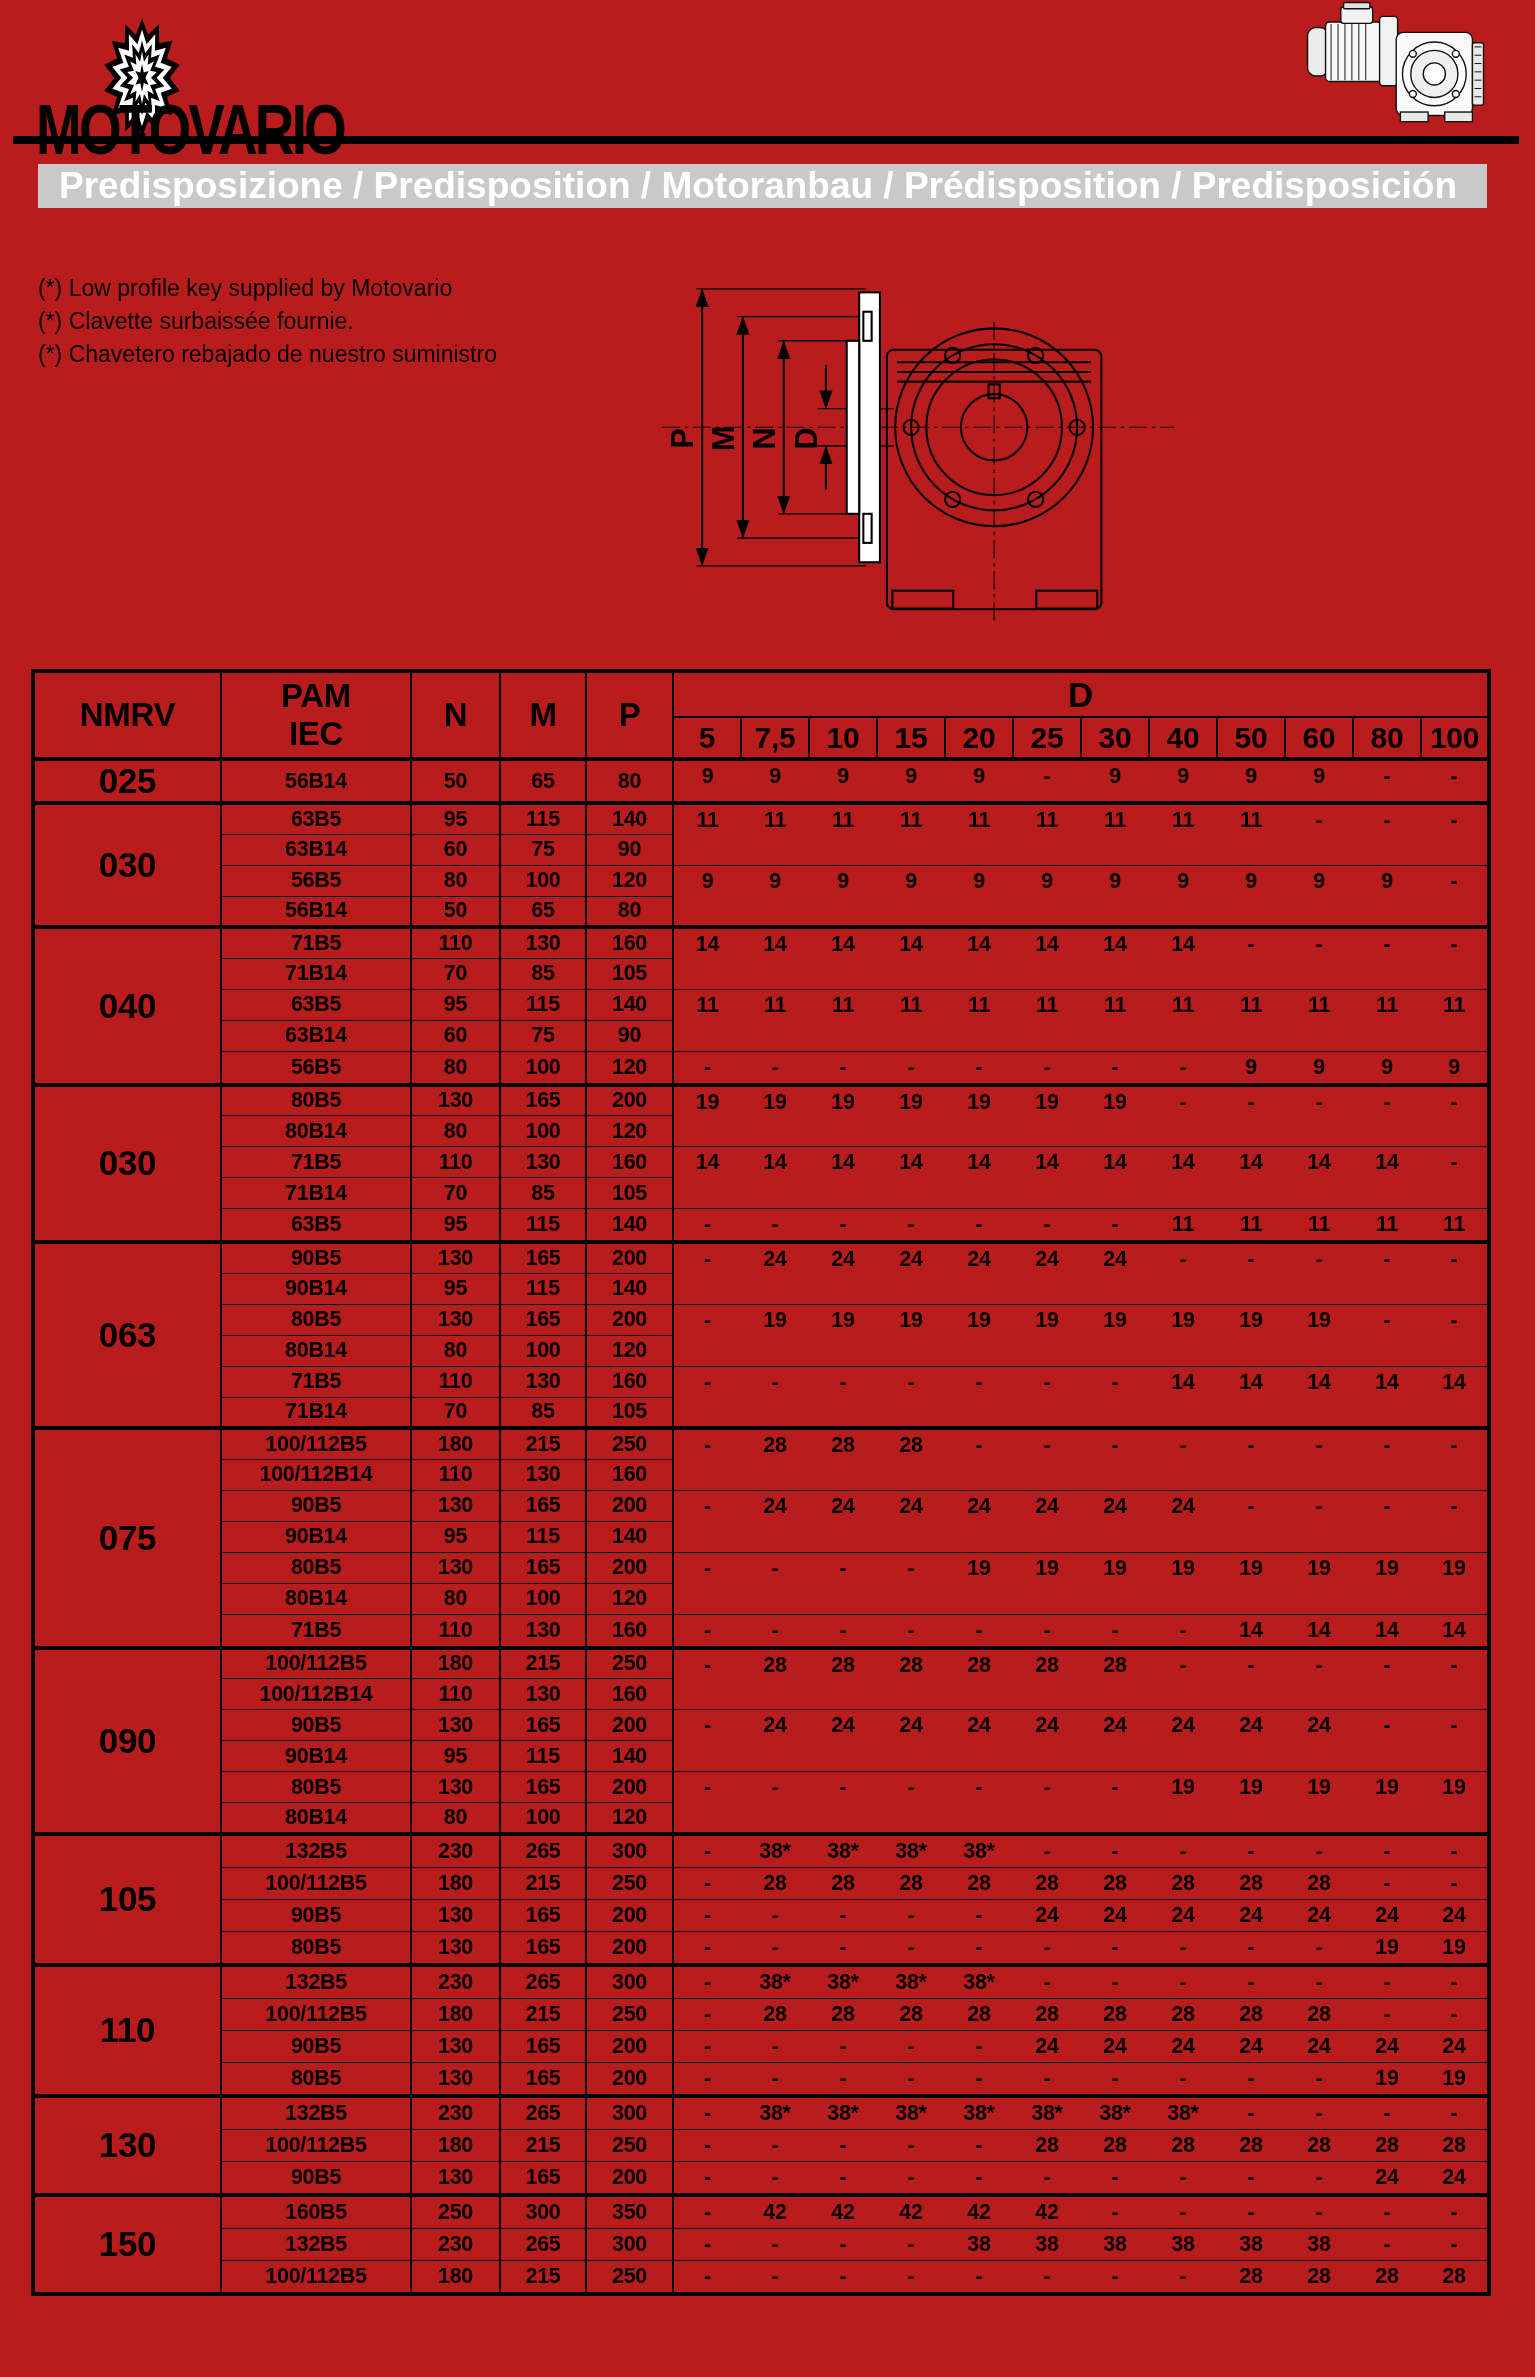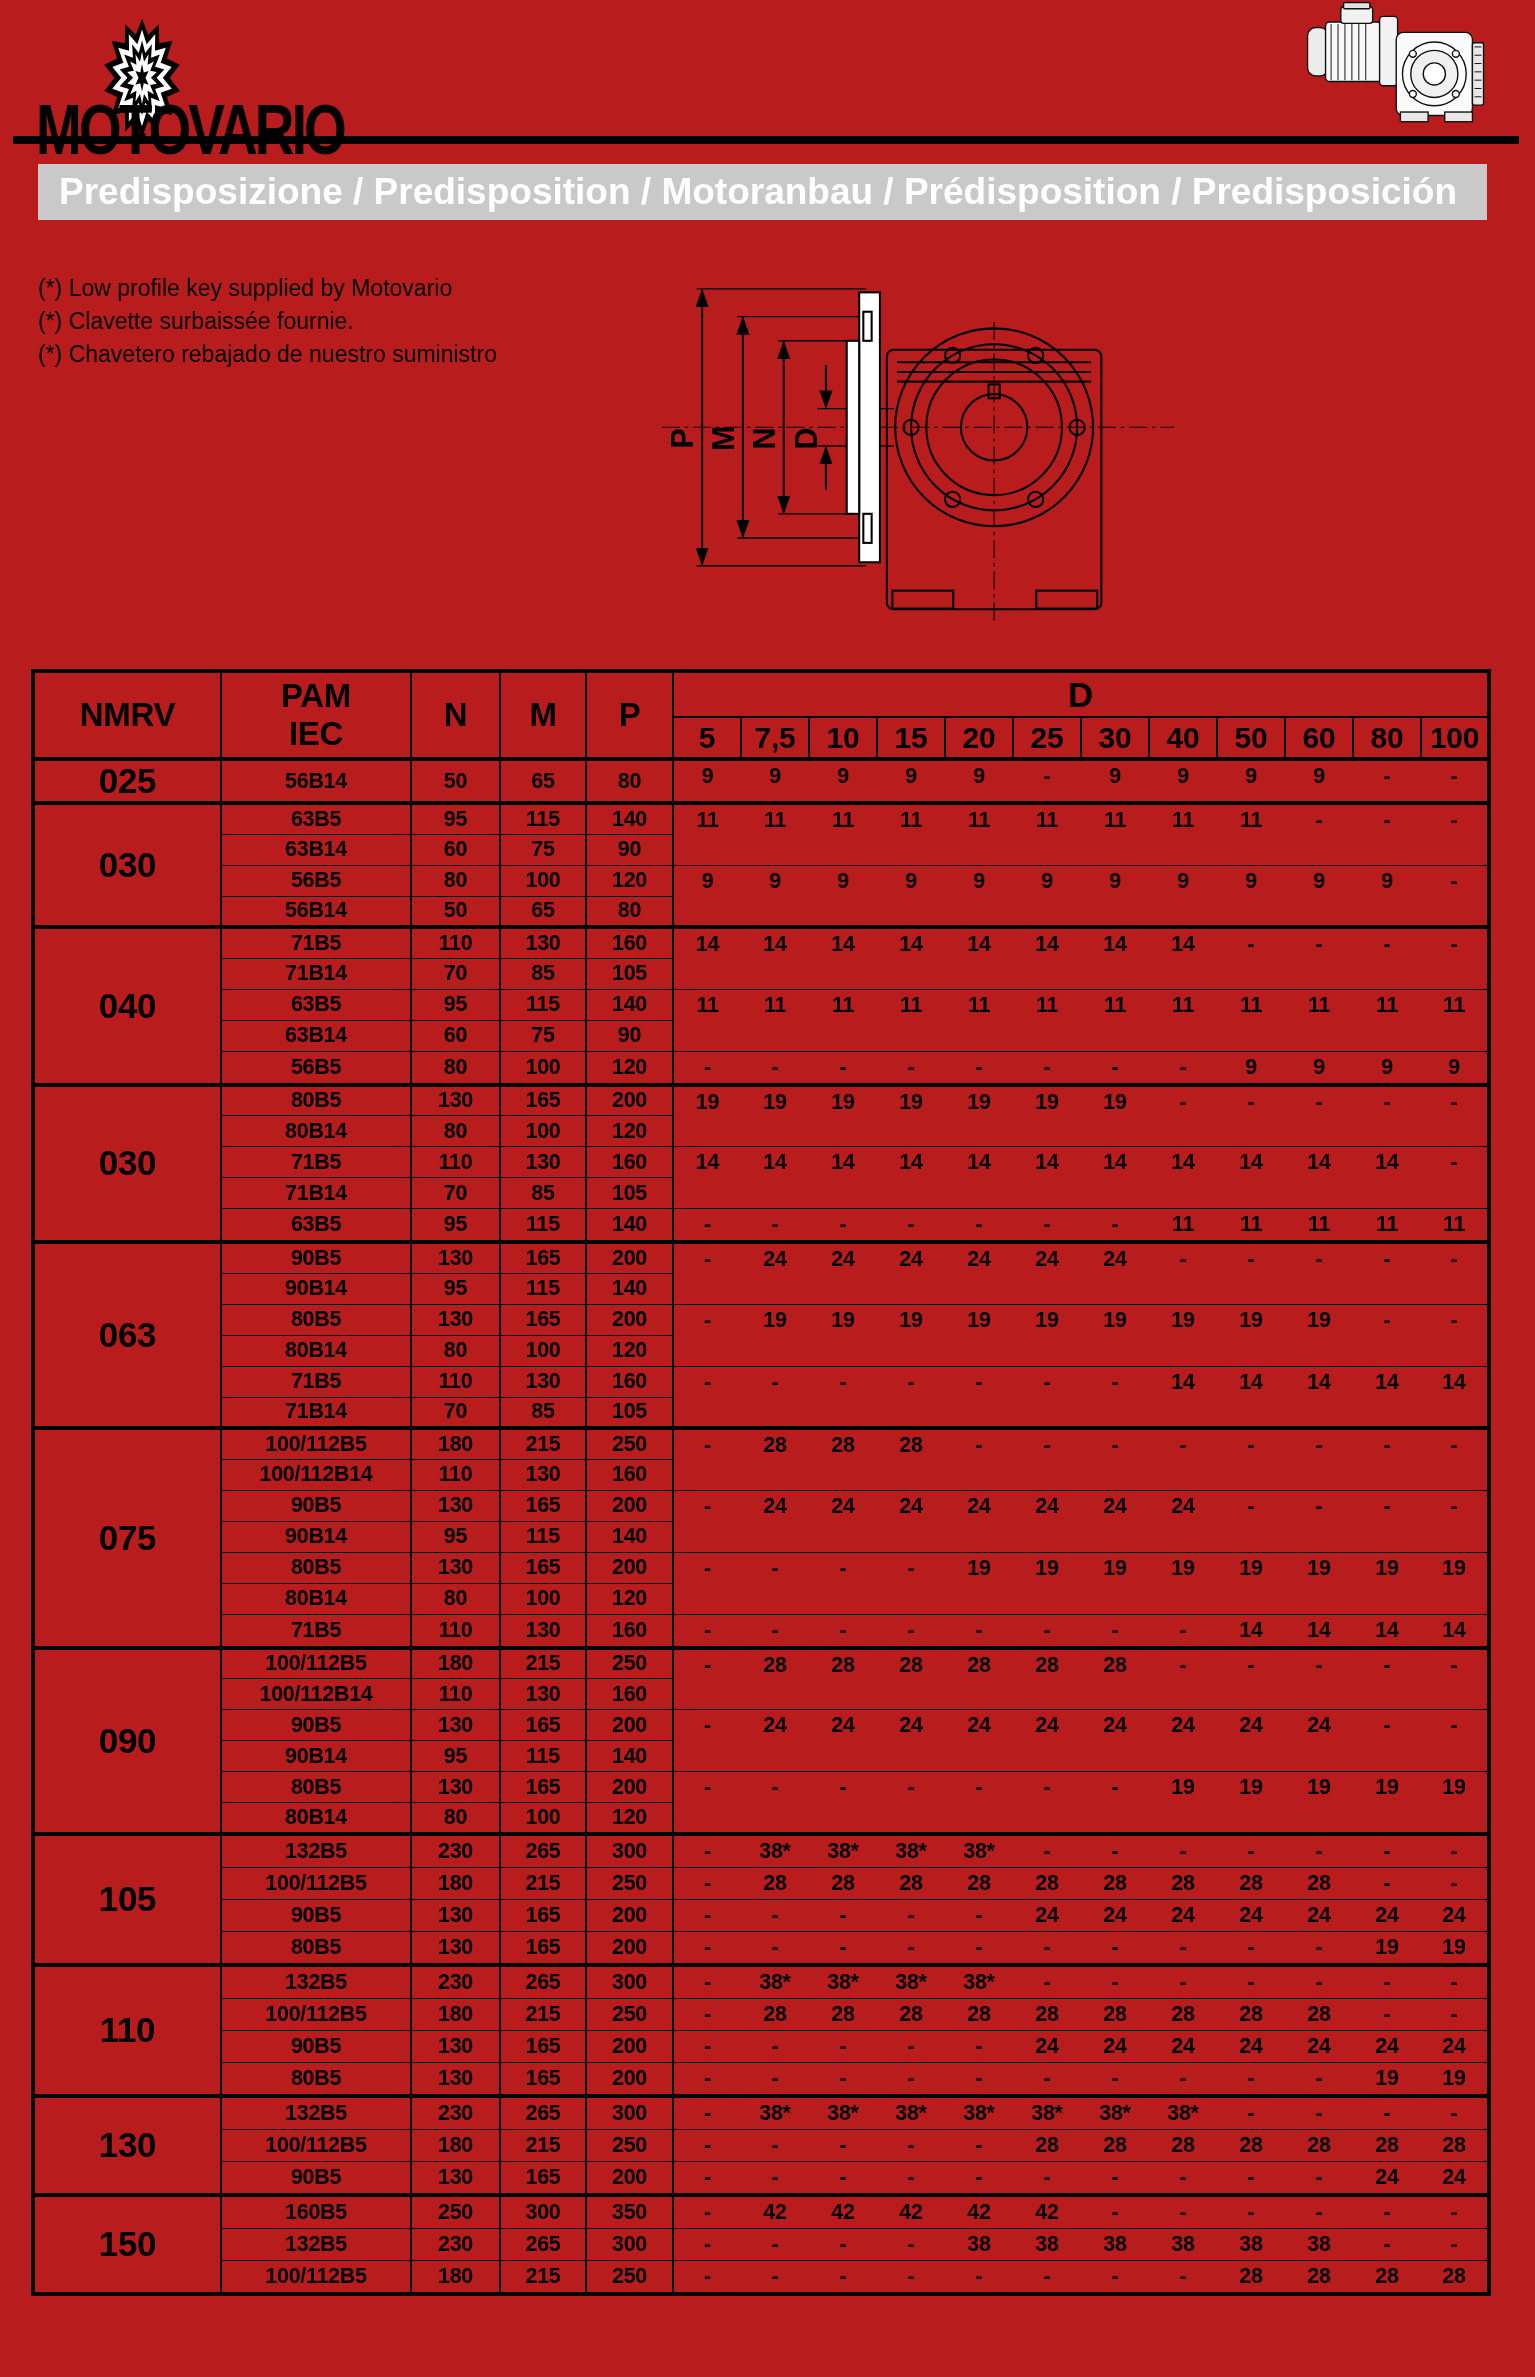--- a/index.html
+++ b/index.html
@@ -8,21 +8,21 @@
 
   
   #logo{position:absolute;left:38px;top:17.3px;width:291px;height:121px;}
   #wordmark{position:absolute;left:36px;top:89px;font-size:67px;font-weight:bold;
             letter-spacing:-3.5px;transform:scaleX(.82) scaleY(1.05);transform-origin:left top;
             white-space:nowrap;}
   #toprule{position:absolute;left:12.5px;top:136px;width:1506px;height:8.3px;background:#000;}
   #gearmotor{position:absolute;left:1302px;top:1.4px;width:194px;height:132px;}
 
   
-  #titlebar{position:absolute;left:38px;top:164px;width:1449px;height:56px;
+  #titlebar{position:absolute;left:38px;top:164px;width:1449px;height:44px;
             display:flex;align-items:center;padding-left:21px;box-sizing:border-box;
             font-size:37px;font-weight:bold;letter-spacing:0px;}
 
   
   #notes{position:absolute;left:38px;top:272px;width:526px;font-size:23px;line-height:33px;
          font-weight:normal;}
   #notes div{white-space:nowrap;}
 
   
   #dimdraw{position:absolute;left:658px;top:246px;width:520px;height:391px;}

